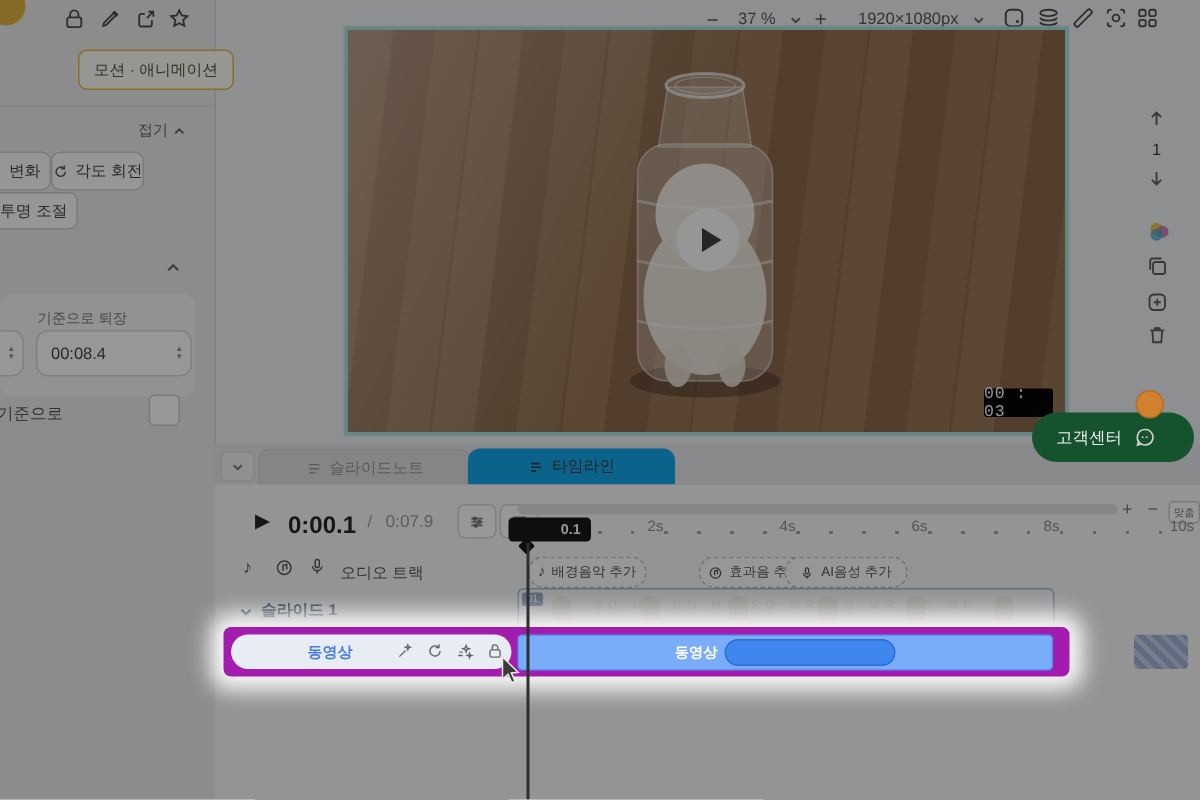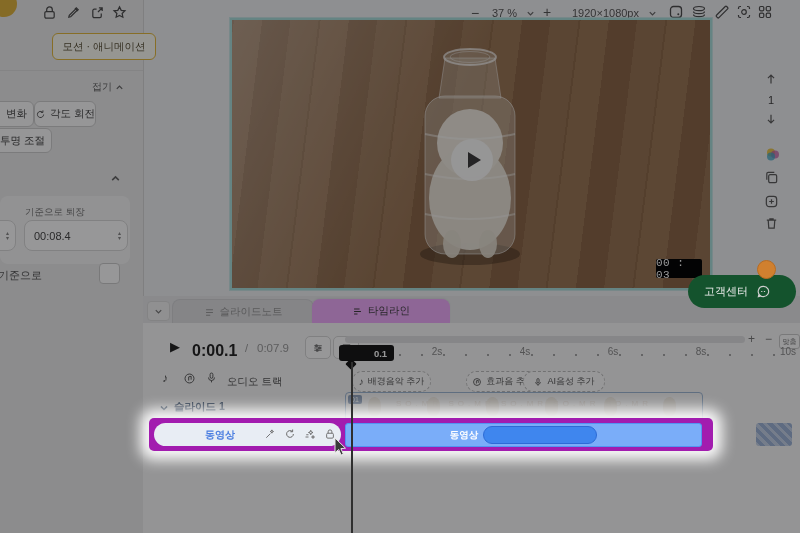--- a/index.html
+++ b/index.html
@@ -25,21 +25,21 @@
   .playbtn{width:42px;height:42px;border-radius:50%;background:rgba(255,255,255,.88);display:flex;align-items:center;justify-content:center;}
   .playbtn:after{content:"";margin-left:4px;border-left:13px solid #3a3a3a;border-top:8px solid transparent;border-bottom:8px solid transparent;}
   .timebadge{background:#000;color:#fff;font-family:"Liberation Mono",monospace;font-size:11px;border-radius:2px;
     display:flex;align-items:center;justify-content:center;letter-spacing:.5px;}
   
   .help{background:#14532d;border-radius:17px;display:flex;align-items:center;gap:8px;padding:0 12px 0 16px;color:#ededed;font-size:11px;}
   
   .tabbar{background:#e8e9eb;border-bottom:1px solid #dcdcdd;}
   .tab{display:flex;align-items:center;gap:5px;justify-content:center;border-radius:8px 8px 0 0;font-size:10.5px;}
   .tab.inactive{background:#e0e0e2;border:1px solid #d4d4d6;border-bottom:none;color:#979797;}
-  .tab.active{background:#f0abfc;color:#3c3c3c;box-shadow:0 -1px 2px rgba(0,0,0,.05);}
+  .tab.active{background:#0ea5e9;color:#3c3c3c;box-shadow:0 -1px 2px rgba(0,0,0,.05);}
   .tl-body{background:#fafafa;}
   .tbtn{background:#fff;border:1px solid #d7d7d7;border-radius:5px;display:flex;align-items:center;justify-content:center;}
   .dash-btn{background:#fff;border:1px dashed #bdbdbd;border-radius:10px;display:flex;align-items:center;justify-content:center;gap:4px;font-size:9px;color:#555;}
   .ruler-lab{font-size:10px;color:#8a8a8a;transform:translateX(-50%);}
   .playhead-badge{background:#141414;color:#fff;font-size:9.5px;font-weight:bold;border-radius:3px;display:flex;align-items:center;justify-content:center;}
   .filmstrip{border:1px solid #9fb8d6;border-radius:4px;overflow:hidden;background:
     repeating-linear-gradient(to right,#4633255 0 0),
     repeating-linear-gradient(to right,#3e2d20 0 2px,#5a4330 2px 59px);}
   .jar-thumb{position:absolute;top:4px;width:13px;height:19px;background:rgba(238,233,223,.85);border-radius:45% 45% 40% 40%;}
   .wm{position:absolute;left:0;top:6px;width:100%;text-align:center;font-size:8px;letter-spacing:4px;color:rgba(225,214,200,.55);white-space:nowrap;}

